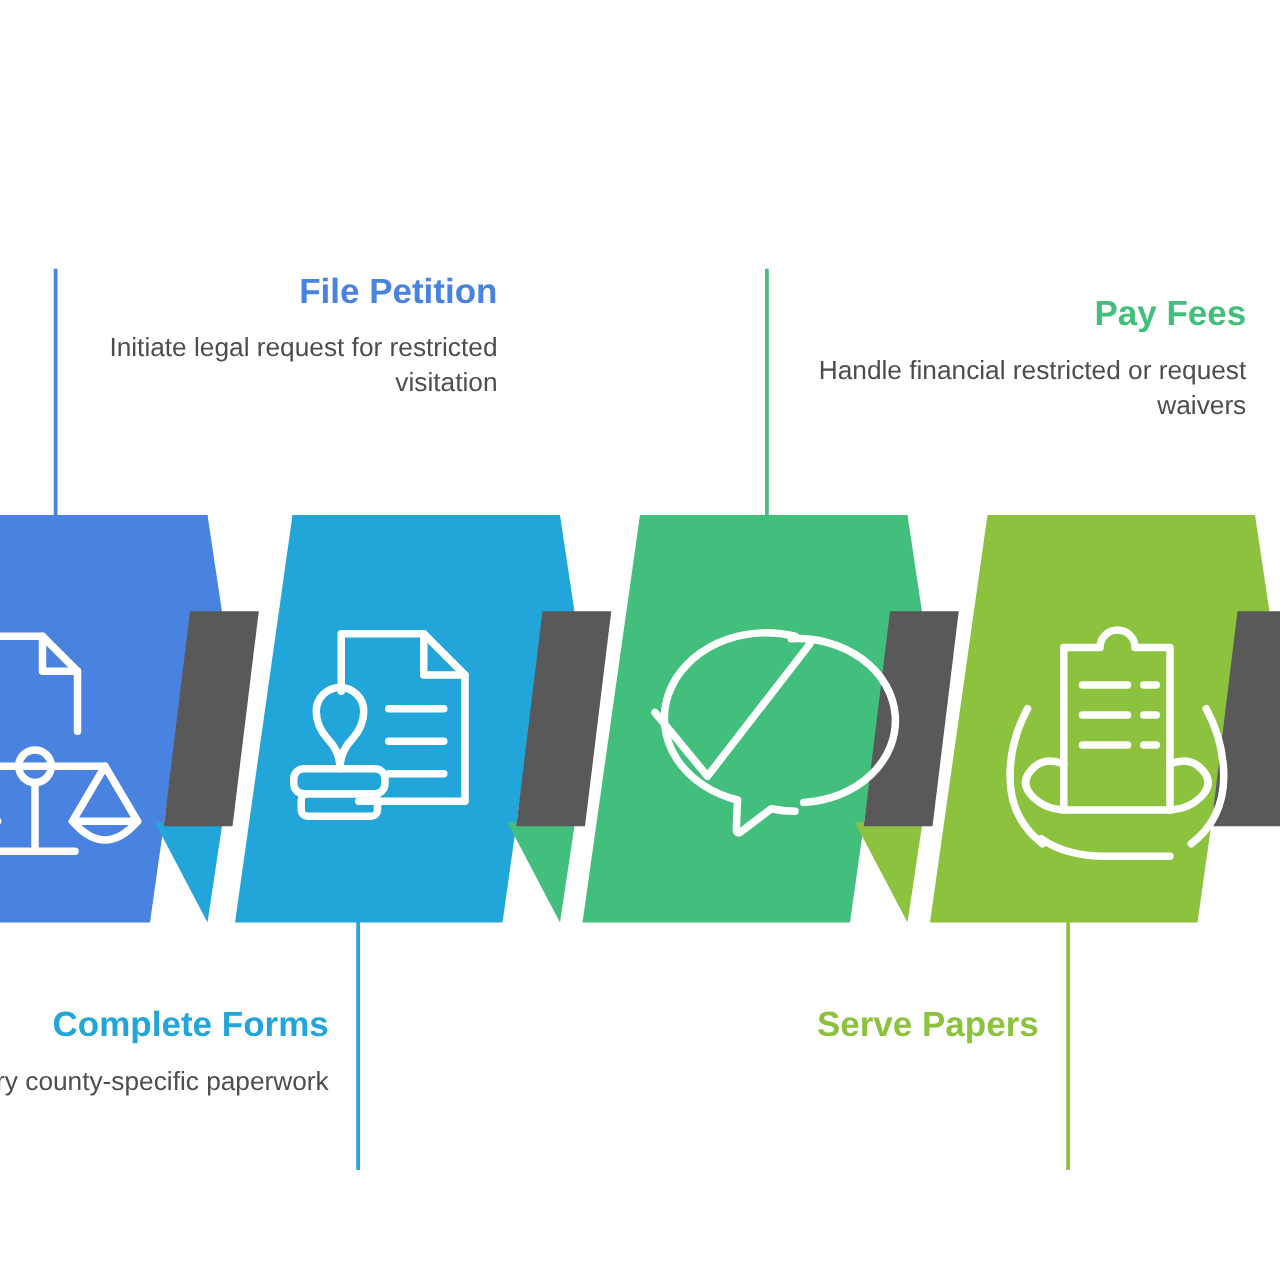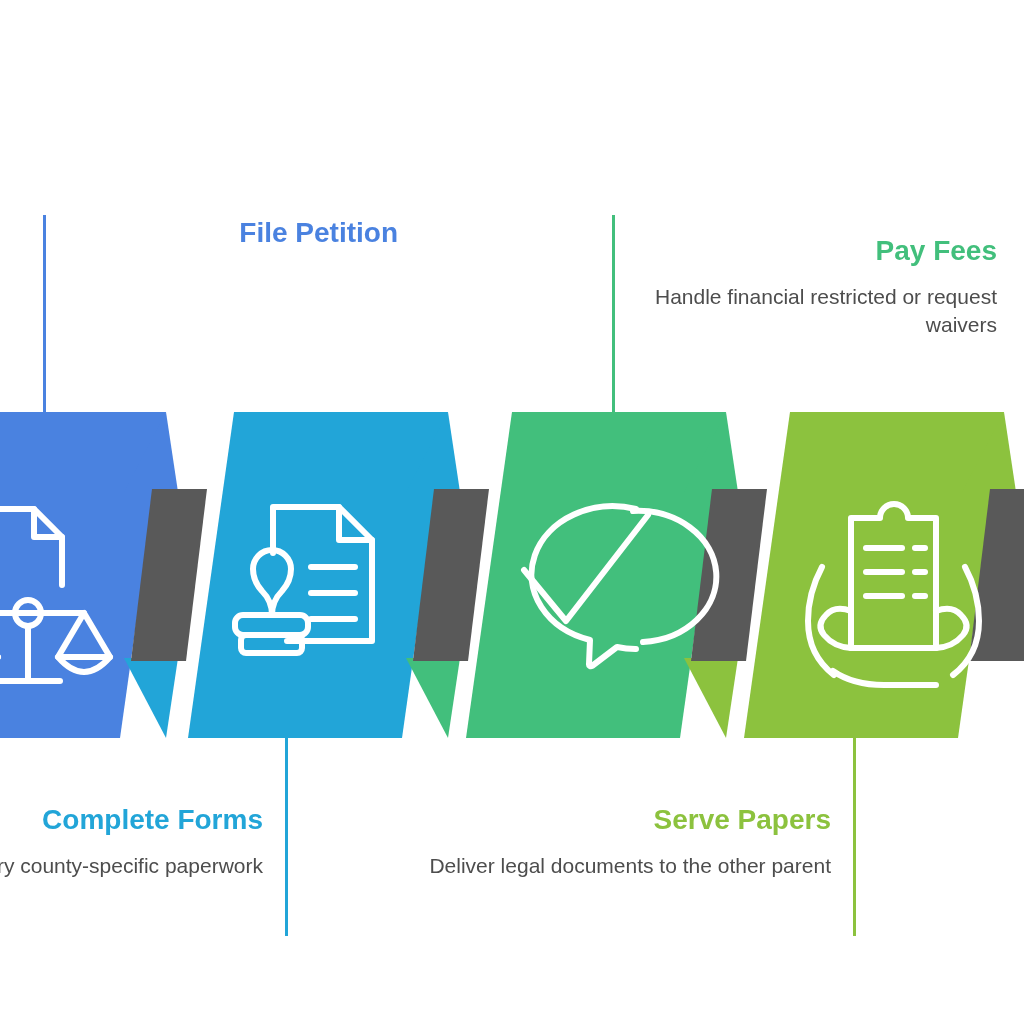--- a/index.html
+++ b/index.html
@@ -189,30 +189,30 @@
     </svg>
   </div>
 
   <div class="rule" id="rule1"></div>
   <div class="rule" id="rule2"></div>
   <div class="rule" id="rule3"></div>
   <div class="rule" id="rule4"></div>
 
   <div class="caption cap-top" id="cap1">
     <div class="cap-head">File Petition</div>
+    <div class="cap-body">Initiate legal request for restricted visitation</div>
   </div>
 
   <div class="caption cap-top" id="cap2">
     <div class="cap-head">Pay Fees</div>
     <div class="cap-body">Handle financial restricted or request waivers</div>
   </div>
 
   <div class="caption cap-bot" id="cap3">
     <div class="cap-head">Complete Forms</div>
     <div class="cap-body">Fill out necessary county-specific paperwork</div>
   </div>
 
   <div class="caption cap-bot" id="cap4">
     <div class="cap-head">Serve Papers</div>
-    <div class="cap-body">Deliver legal documents to the other parent</div>
   </div>
 
 </div>
 
 </body></html>

